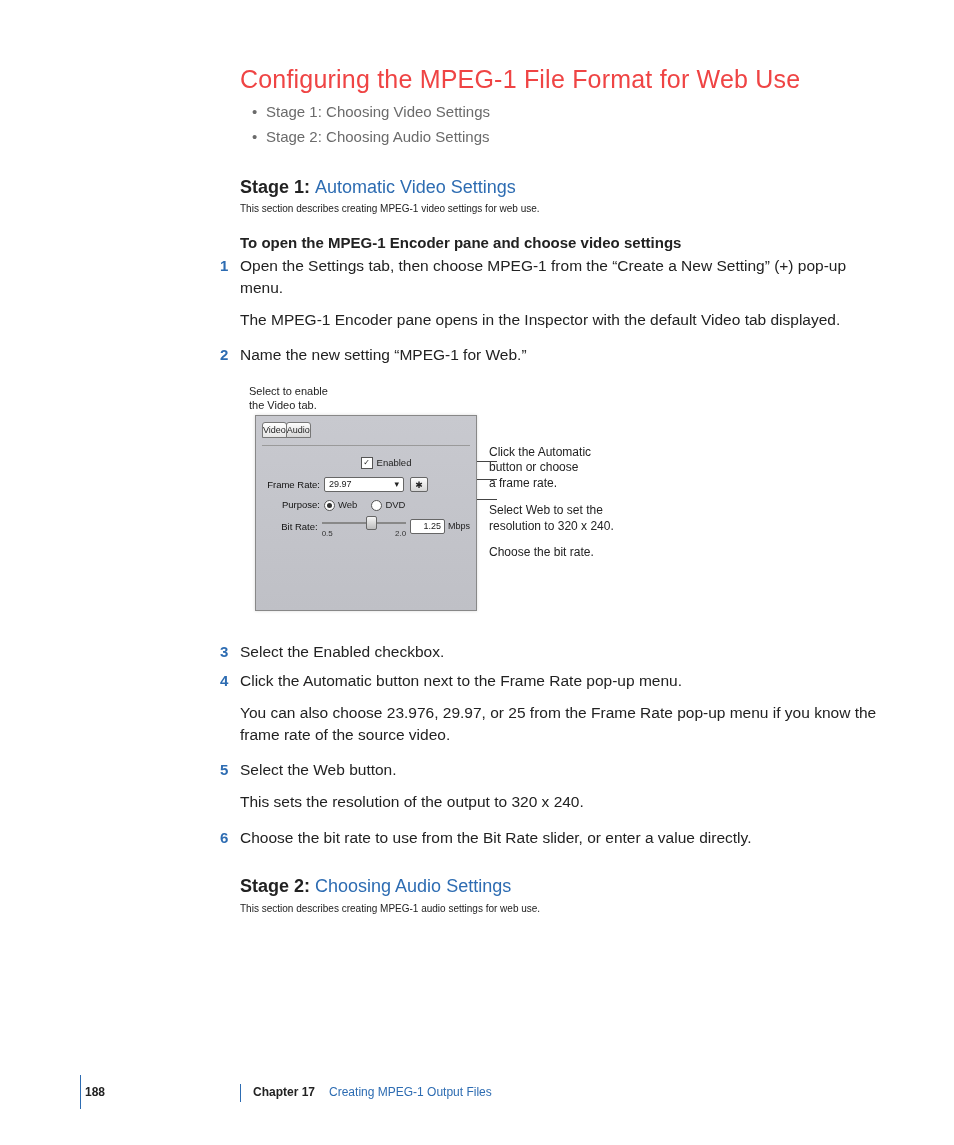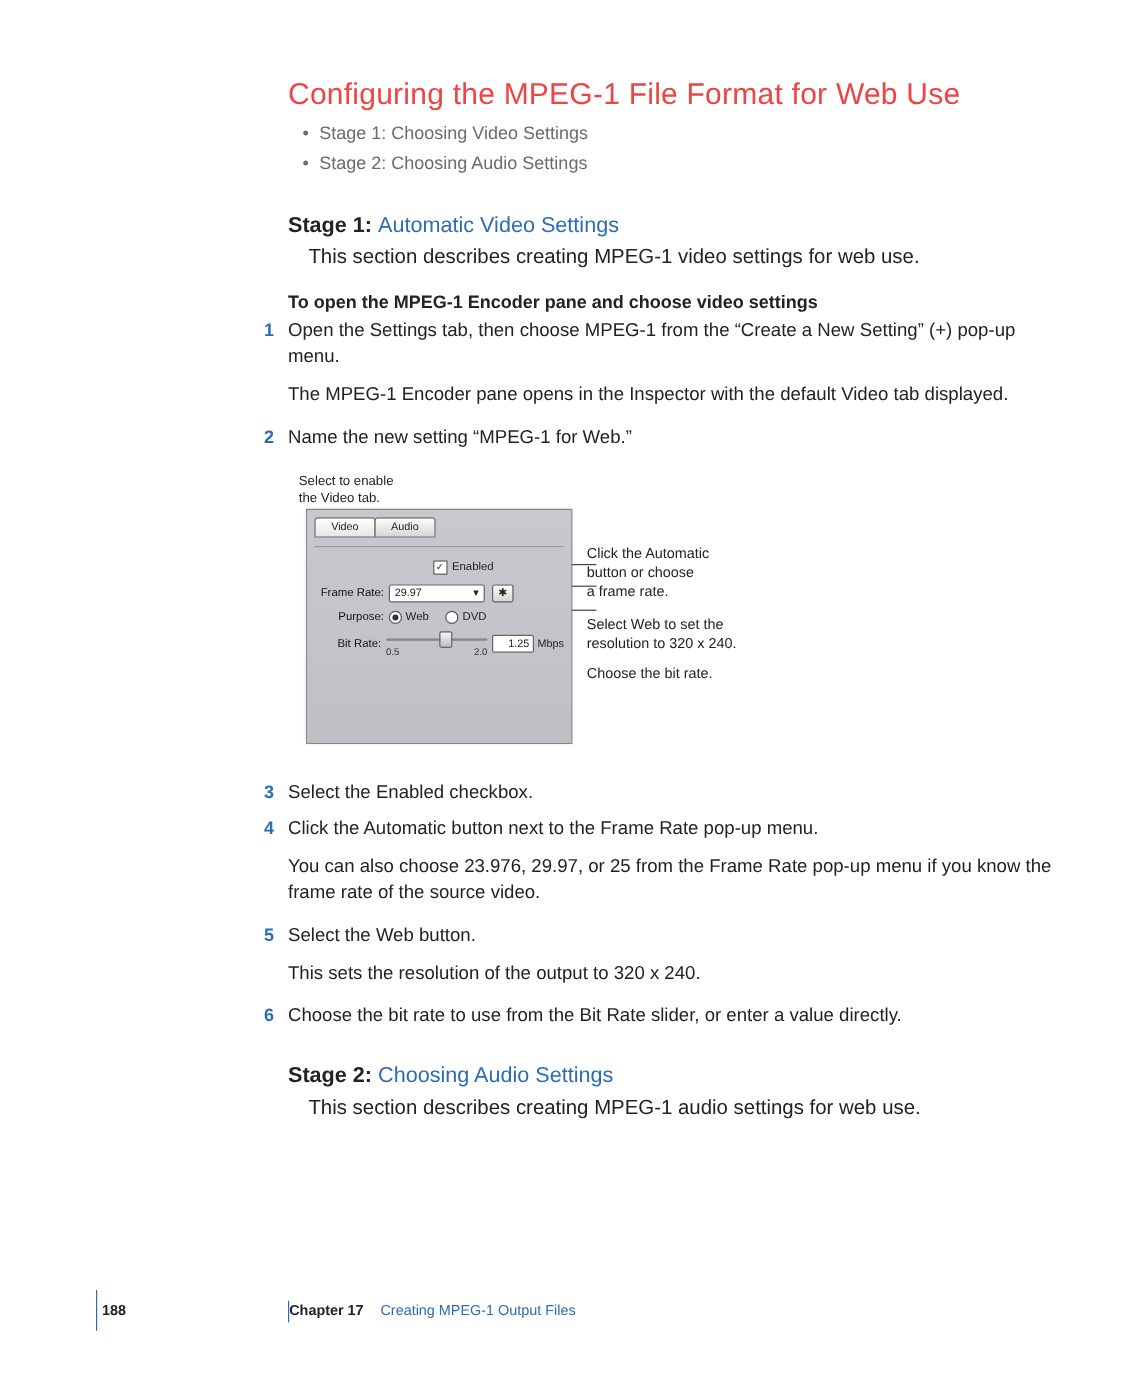--- a/index.html
+++ b/index.html
@@ -55,22 +55,22 @@
     font-size: 18px;
     font-weight: 600;
     margin: 26px 0 2px 0;
     color: #222;
   }
   h2.stage-heading .stage-sub {
     color: #2d6cb2;
     font-weight: 500;
   }
   p.section-desc {
-    margin: 0 0 16px 17px;
-    font-size: 17px;
+    margin: 0 0 16px 0;
+    font-size: 10px;
   }
   p.bold-lead {
     font-weight: 600;
     margin: 0 0 2px 0;
     font-size: 15px;
   }
   .step-row {
     position: relative;
     margin-bottom: 8px;
   }
@@ -118,21 +118,21 @@
     color: #222;
   }
   .tabs-bar {
     display: flex;
     margin-bottom: 8px;
   }
   .tab {
     border: 1px solid #777;
     background: linear-gradient(#fdfdfd,#d6d6d6);
     font-size: 9px;
-    padding: 1px 13px;
+    padding: 1px 0;
     border-radius: 3px 3px 0 0;
     margin-right: -1px;
   }
   .tab.active {
     background: linear-gradient(#fff,#e6e6e6);
   }
   .divider {
     height:1px;
     background:#9a9a9a;
     margin: -1px 0 10px 0;
@@ -229,20 +229,21 @@
   }
   .footer .page-num {
     font-weight: 600;
     color: #222;
     margin-right: 8px;
   }
   .footer-inner {
     position:absolute;
     left:155px;
     border-left: 1px solid #2d6cb2;
+    padding-left: 12px;
     height: 18px;
     display:flex;
     align-items:center;
   }
   .footer .chapter {
     font-weight: 600;
     color: #222;
     margin-right: 14px;
   }
   .footer .chapter-title {

